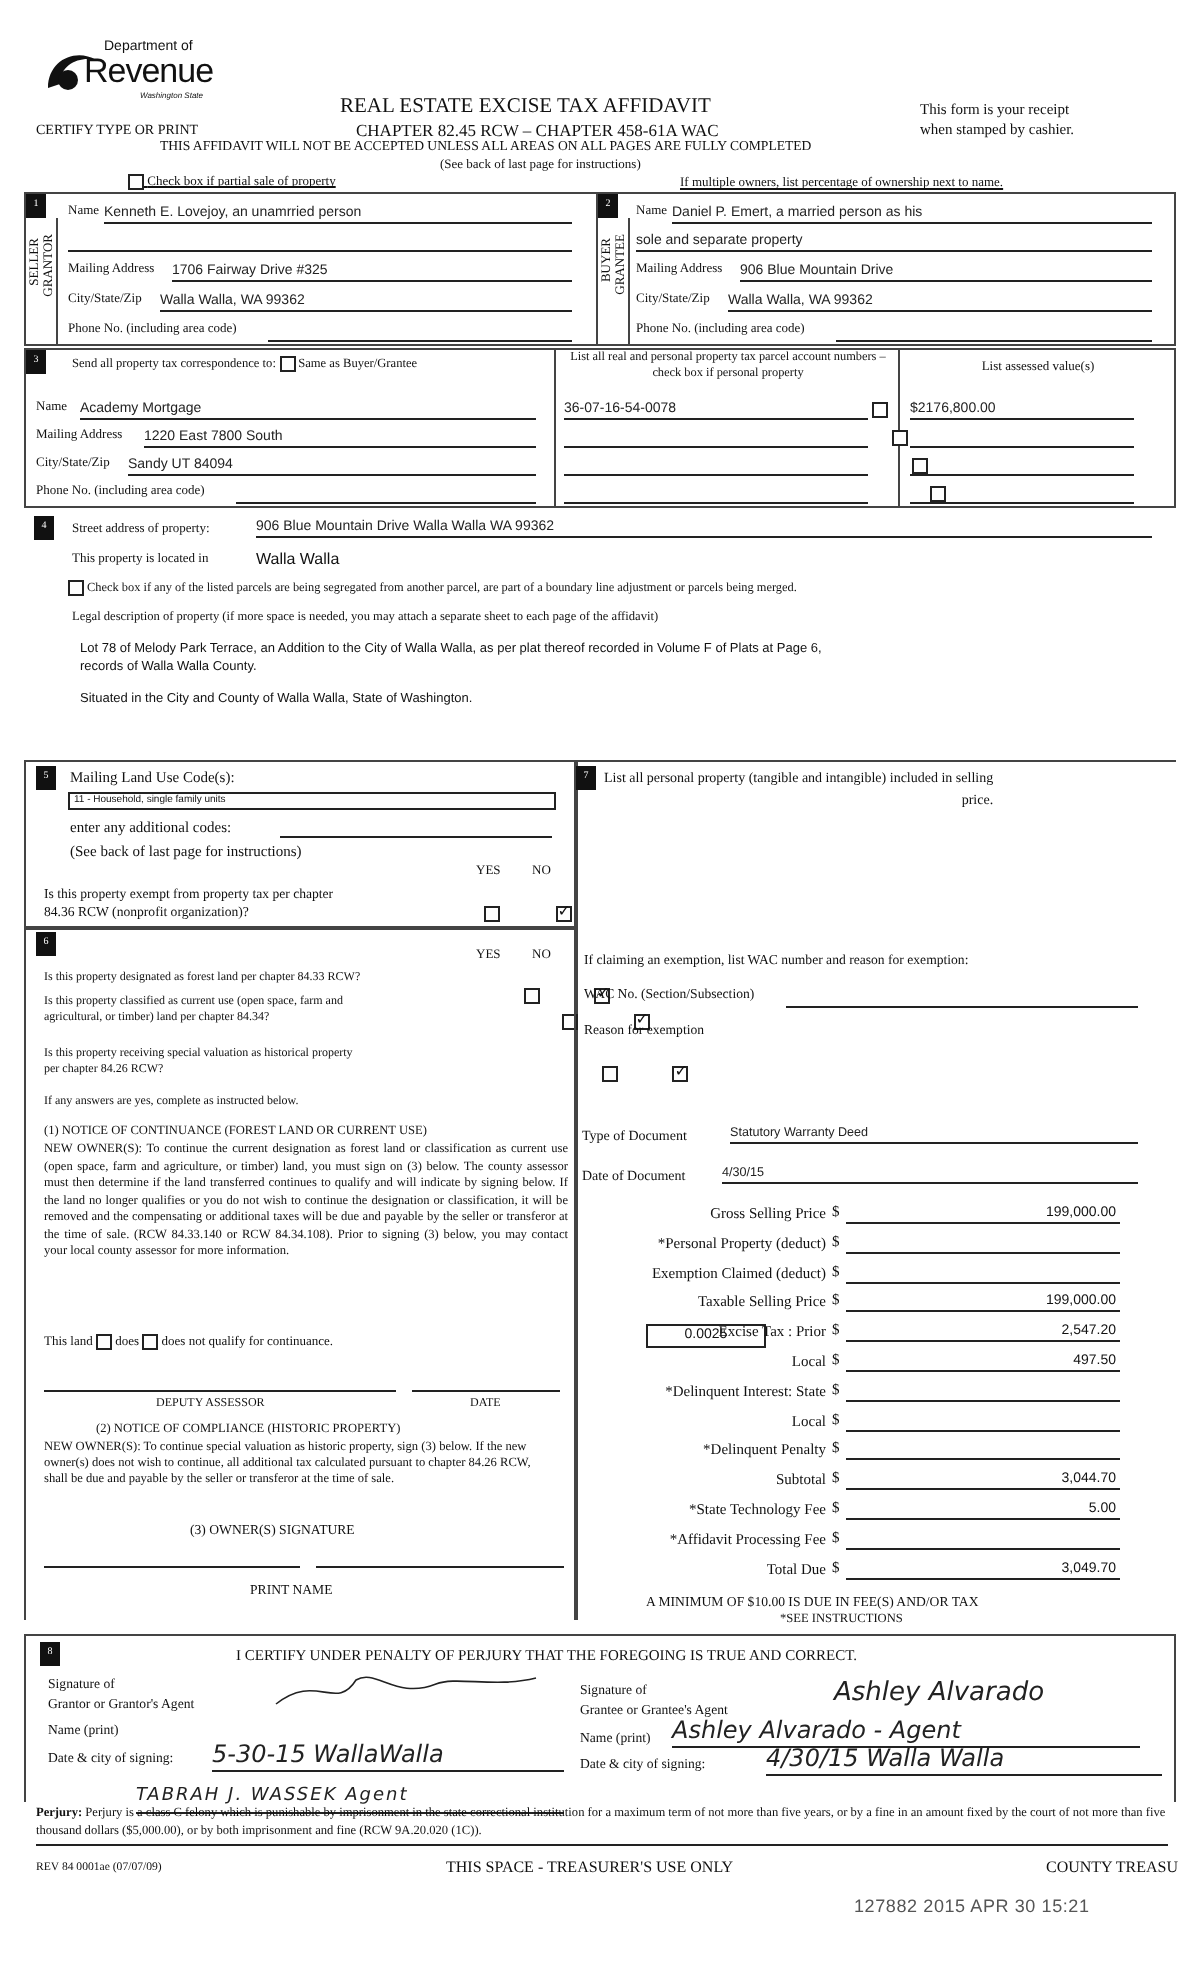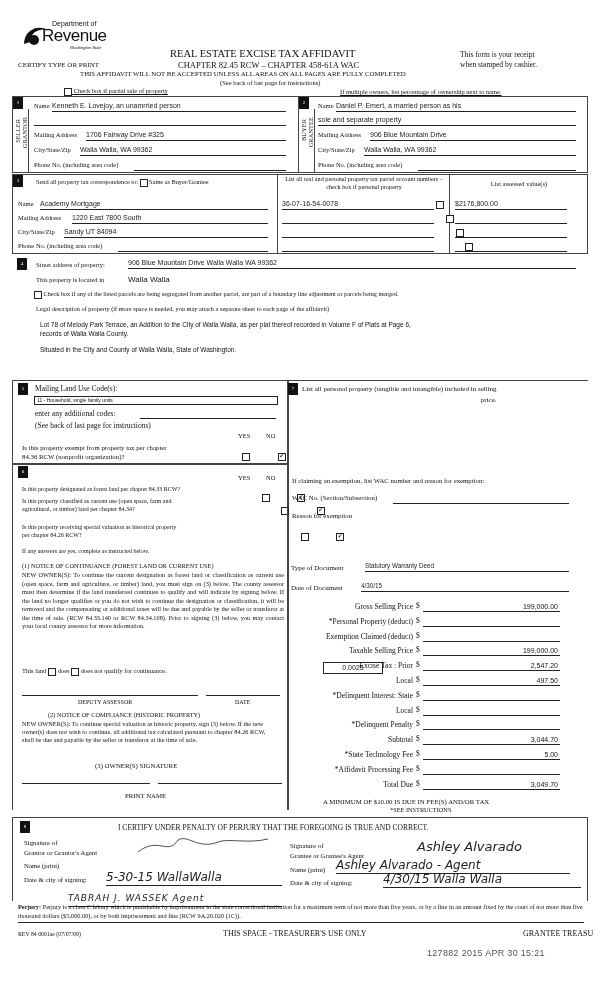--- a/index.html
+++ b/index.html
@@ -341,17 +341,17 @@
 <div class="line" style="left:336px;top:858px;width:234px;height:16px;"><span class="hand">Ashley Alvarado - Agent</span></div>
 <div class="abs" style="left:290px;top:879px;font-size:6.8px;">Date &amp; city of signing:</div>
 <div class="line" style="left:372px;top:872px;width:198px;height:16px;margin-left:11px;"><span class="hand">4/30/15 Walla Walla</span></div>
 
 
 <div class="abs" style="left:18px;top:903px;width:566px;font-size:6.3px;line-height:8.5px;border-bottom:1px solid #222;padding-bottom:2px;">
   <b>Perjury:</b> <span>Perjury is a class C felony which is punishable by imprisonment in the state correctional institution for a maximum term of not more than five years, or by a fine in an amount fixed by the court of not more than five thousand dollars ($5,000.00), or by both imprisonment and fine (RCW 9A.20.020 (1C)).</span>
 </div>
 <div class="abs" style="left:18px;top:931px;font-size:5.8px;">REV 84 0001ae (07/07/09)</div>
 <div class="abs" style="left:223px;top:929px;font-size:8px;">THIS SPACE - TREASURER'S USE ONLY</div>
-<div class="abs" style="left:523px;top:929px;font-size:8px;white-space:nowrap;">GRANTEE TREASU</div>
+<div class="abs" style="left:523px;top:929px;font-size:8px;white-space:nowrap;">COUNTY TREASU</div>
 <div class="abs sans" style="left:427px;top:948px;font-size:9px;color:#555;letter-spacing:0.3px;">127882 2015 APR 30 15:21</div>
 
 
 
 
 </body></html>

